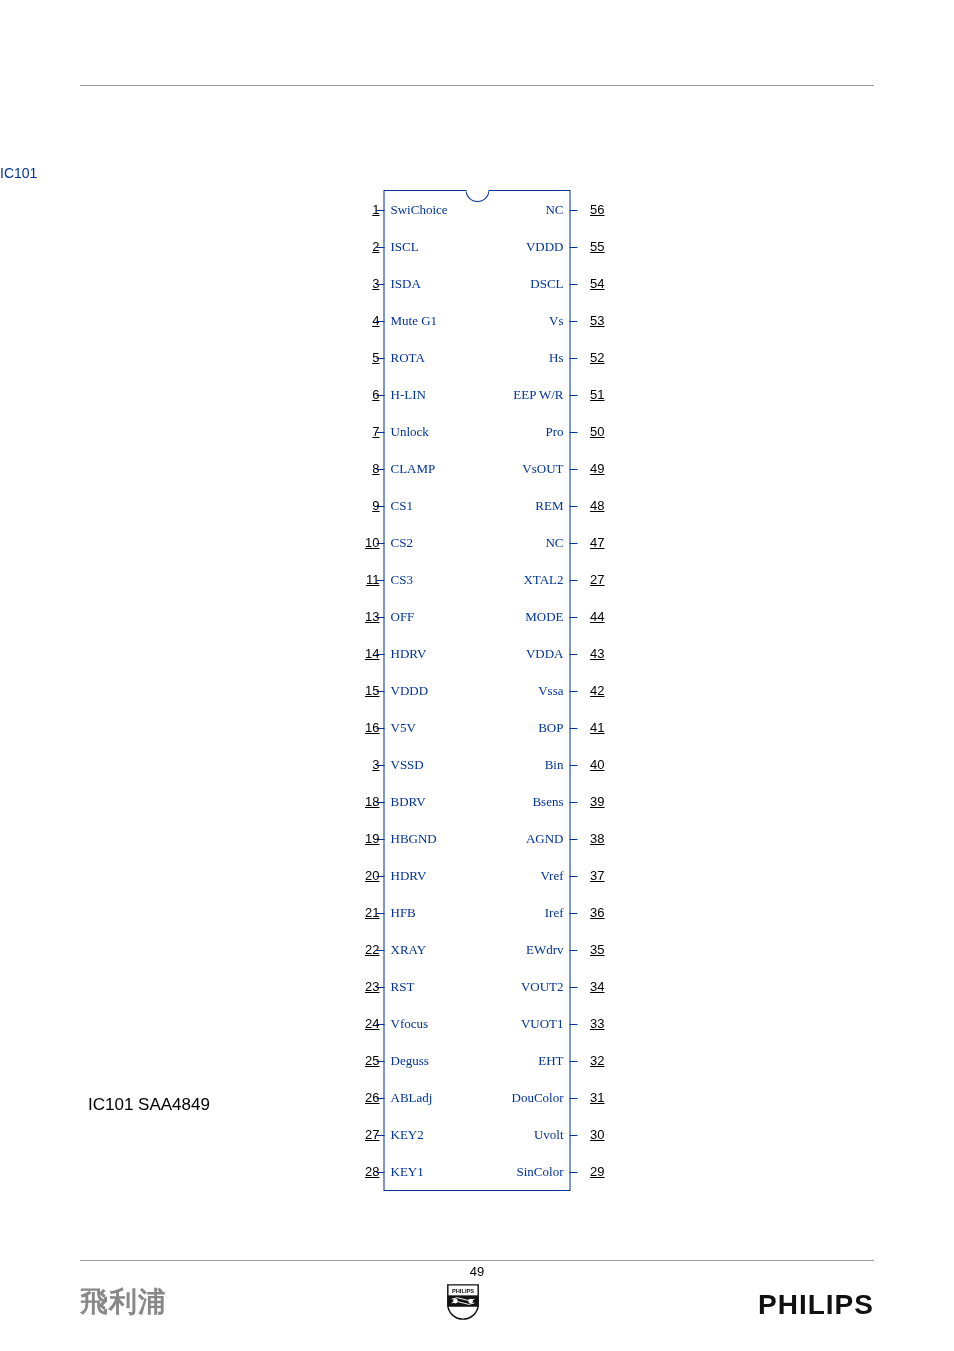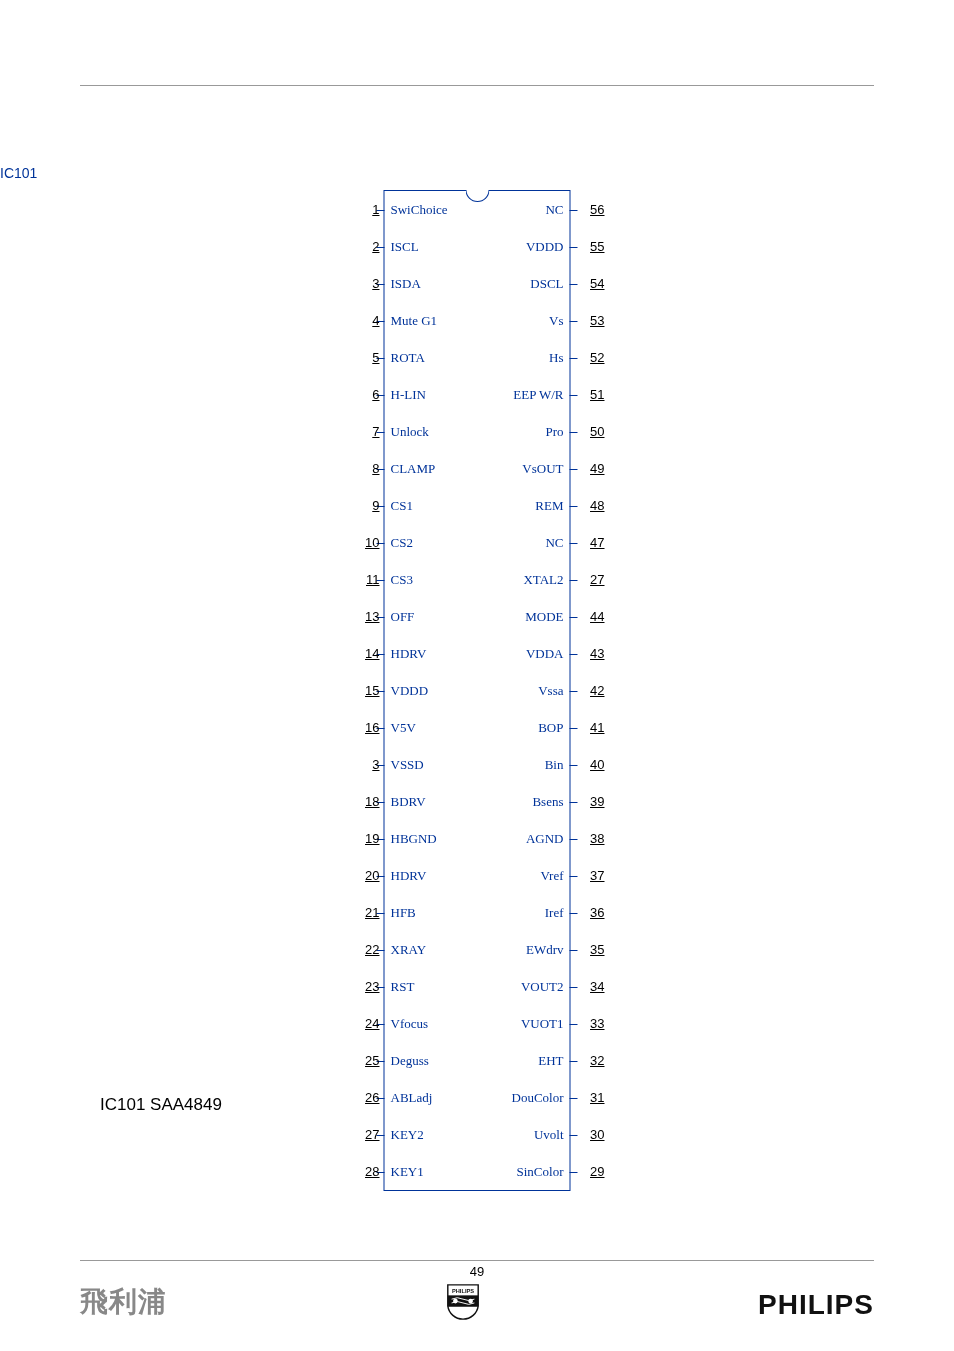--- a/index.html
+++ b/index.html
@@ -36,21 +36,21 @@
       position:absolute; width:8px; border-top:1px solid #003399; top:50%;
     }
     .pin-stub.left { left:-8px; }
     .pin-stub.right { right:-8px; }
     .notch {
       position:absolute; top:-1px; left:50%; transform:translateX(-50%);
       width:22px; height:11px; border:1px solid #003399; border-top:none;
       border-radius:0 0 22px 22px; background:#fff;
     }
     .side-label {
-      position:absolute; left:100px; top:1095px; font-size:17px; color:#000;
+      position:absolute; left:88px; top:1095px; font-size:17px; color:#000;
     }
     .page-num {
       position:absolute; bottom:72px; left:0; width:100%;
       text-align:center; font-size:13px;
     }
     .footer-logos {
       position:absolute; bottom:30px; left:80px; right:80px;
       display:flex; justify-content:space-between; align-items:flex-end;
     }
     .logo-cn { font-size:28px; font-weight:bold; color:#888; letter-spacing:1px; }

